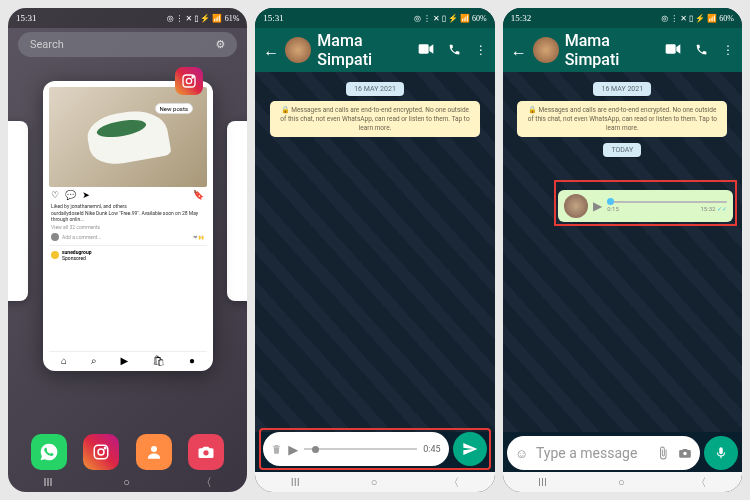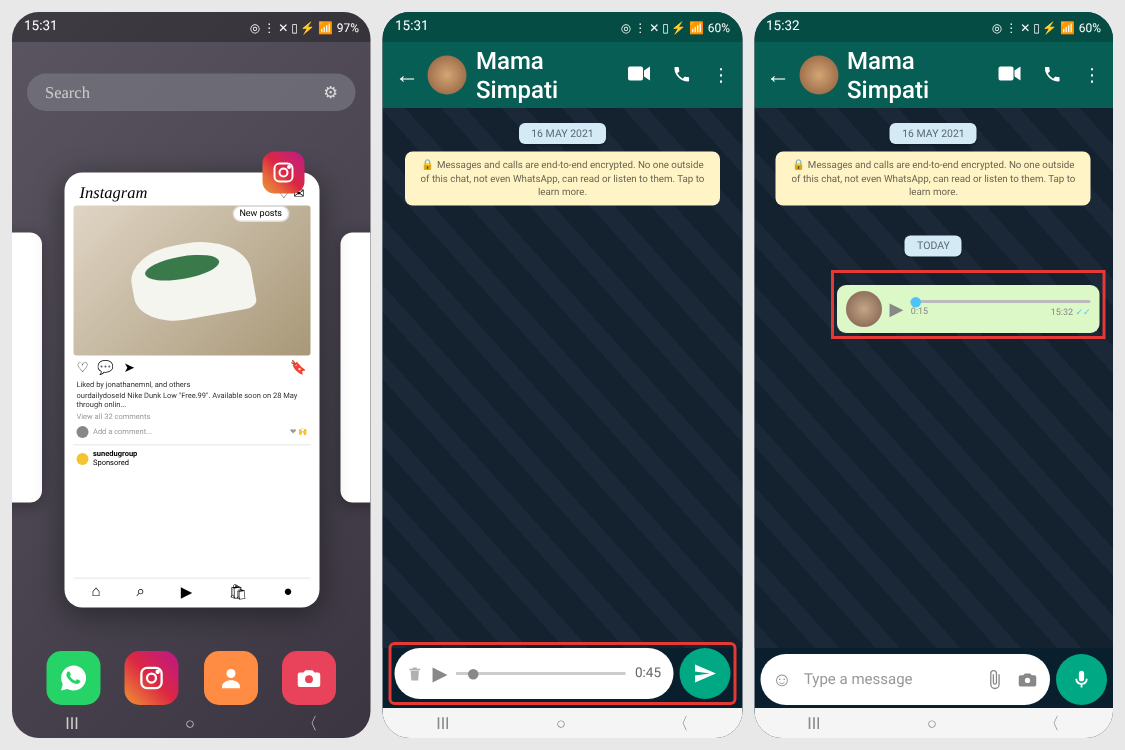--- a/index.html
+++ b/index.html
@@ -1,24 +1,24 @@
 <!DOCTYPE html>
 <html><head>
 <meta charset="utf-8">
 <style>
 * { margin: 0; padding: 0; box-sizing: border-box; }
 body { background: #e8e8e8; display: flex; gap: 8px; padding: 8px; font-family: -apple-system, Roboto, sans-serif; width: 750px; height: 500px; }
 .phone { width: 240px; height: 484px; background: #000; border-radius: 18px; overflow: hidden; position: relative; display: flex; flex-direction: column; }
-.status-bar { height: 20px; background: rgba(0,0,0,0.3); display: flex; justify-content: space-between; align-items: center; padding: 0 8px; font-size: 9px; color: #fff; z-index: 20; position: relative; }
+.status-bar { height: 20px; background: rgba(0,0,0,0.3); display: flex; justify-content: space-between; align-items: center; padding: 0 8px; font-size: 9px; color: #fff; z-index: 20; position: relative; font-family: Liberation Serif, serif; }
 .status-icons { display: flex; gap: 2px; align-items: center; }
 .status-icons span { font-size: 8px; }
 
 
 .p1 { background: linear-gradient(135deg, #5a5560, #3a3540); }
-.search-bar { margin: 21px 10px; background: rgba(120,120,130,0.7); border-radius: 16px; padding: 6px 12px; display: flex; align-items: center; color: #ccc; font-size: 11px; font-family: Liberation Serif, serif; }
+.search-bar { margin: 4px 10px; background: rgba(120,120,130,0.7); border-radius: 16px; padding: 6px 12px; display: flex; align-items: center; color: #ccc; font-size: 11px; }
 .gear { margin-left: auto; color: #ddd; }
 .card-area { flex: 1; position: relative; overflow: hidden; }
 .insta-card { position: absolute; top: 20px; left: 35px; width: 170px; height: 290px; background: #fff; border-radius: 12px; box-shadow: 0 4px 20px rgba(0,0,0,0.4); padding: 6px; }
 .insta-icon { position: absolute; top: -14px; right: 10px; width: 28px; height: 28px; border-radius: 8px; background: linear-gradient(45deg,#f09433,#e6683c,#dc2743,#cc2366,#bc1888); display: flex; align-items: center; justify-content: center; color: #fff; font-size: 14px; }
 .insta-header { font-family: cursive; font-size: 11px; padding: 2px 4px; display: flex; align-items: center; }
 .insta-header .right { margin-left: auto; display: flex; gap: 4px; font-size: 9px; }
 .new-posts { font-size: 6px; background: #fff; border: 1px solid #ddd; border-radius: 8px; padding: 1px 4px; position: absolute; top: 22px; right: 20px; }
 .post-img { width: 100%; height: 100px; background: linear-gradient(135deg,#e0d5c5,#a89878); border-radius: 2px; display: flex; align-items: center; justify-content: center; overflow: hidden; }
 .shoe { width: 80px; height: 50px; background: #f5f5f0; border-radius: 40% 50% 10% 40%; position: relative; transform: rotate(-10deg); }
 .shoe::before { content:''; position:absolute; top:8px; left:10px; width:50px; height:15px; background:#3a7a4a; border-radius:50%; }
@@ -70,57 +70,53 @@
 .trash { color: #b0b0b0; font-size: 11px; }
 .rec-play { color: #888; font-size: 13px; }
 .rec-track { flex: 1; height: 2px; background: #ccc; position: relative; }
 .rec-dot { width: 7px; height: 7px; background: #888; border-radius: 50%; position: absolute; left: 8px; top: -2.5px; }
 .rec-time { font-size: 9px; color: #666; }
 .send-btn { width: 34px; height: 34px; border-radius: 50%; background: #00a884; display: flex; align-items: center; justify-content: center; color: #fff; font-size: 13px; }
 .red-box-input { border: 2px solid #e53935; padding: 2px; border-radius: 4px; }
 
 .msg-input { flex: 1; background: #fff; border-radius: 18px; height: 34px; display: flex; align-items: center; padding: 0 8px; gap: 8px; }
 .emoji-ic { color: #888; font-size: 13px; }
-.type-msg { flex: 1; font-size: 10px; color: #999; }
+.type-msg { flex: 1; font-size: 14px; color: #999; }
 .attach-ic, .cam-ic { color: #888; font-size: 11px; }
 .mic-btn { width: 34px; height: 34px; border-radius: 50%; background: #00a884; display: flex; align-items: center; justify-content: center; color: #fff; font-size: 14px; }
 
 .nav-bar-dark { position: absolute; bottom: 0; left: 0; right: 0; height: 20px; display: flex; justify-content: space-around; align-items: center; color: #888; font-size: 11px; background: #f5f5f5; }
 svg { display: block; }
 </style>
 </head>
 <body>
 
 <div class="phone p1">
   <div class="status-bar">
     <span>15:31</span>
     <div class="status-icons">
       <span>◎ ⋮ ✕ ▯ ⚡ 📶</span>
-        <span>97%</span>
+        <span>61%</span>
     </div>
   </div>
   <div class="search-bar">
     <span>Search</span>
     <span class="gear">⚙</span>
   </div>
   <div class="card-area">
     <div class="side-card side-left"></div>
     <div class="side-card side-right"></div>
     <div class="insta-card">
       <div class="insta-icon">
         <svg width="16" height="16" viewBox="0 0 24 24" fill="none" stroke="#fff" stroke-width="2">
             <rect x="3" y="3" width="18" height="18" rx="5"></rect>
             <circle cx="12" cy="12" r="4"></circle>
             <circle cx="17.5" cy="6.5" r="1" fill="#fff"></circle>
           </svg>
       </div>
-      <div class="insta-header">
-        <span style="font-style:italic">Instagram</span>
-        <span class="right">♡ ✉</span>
-      </div>
       <div class="new-posts">New posts</div>
       <div class="post-img">
           <div class="shoe"></div>
         </div>
       <div class="post-actions">
         <span>♡</span>
         <span>💬</span>
         <span>➤</span>
         <span class="bm">🔖</span>
       </div>
@@ -269,21 +265,21 @@
       <span>⋮</span>
     </div>
   </div>
   <div class="wa-wallpaper"></div>
   <div class="wa-content">
     <div class="date-pill">16 MAY 2021</div>
     <div class="encrypt-box">
       <span class="lock-sm">🔒</span>
       <span>Messages and calls are end-to-end encrypted. No one outside of this chat, not even WhatsApp, can read or listen to them. Tap to learn more.</span>
     </div>
-    <div class="date-pill" style="margin-top:20px">TODAY</div>
+    <div class="date-pill" style="margin-top:6px">TODAY</div>
     <div class="red-box red-box-msg" style="top:108px">
       <div class="voice-msg">
         <div class="vm-avatar"></div>
         <span class="vm-play">▶</span>
         <div class="vm-track">
           <div class="vm-line">
               <div class="vm-dot"></div>
             </div>
           <div class="vm-meta">
             <span>0:15</span>

